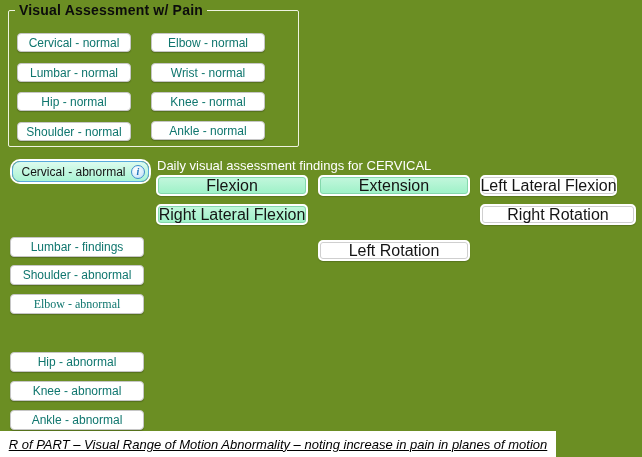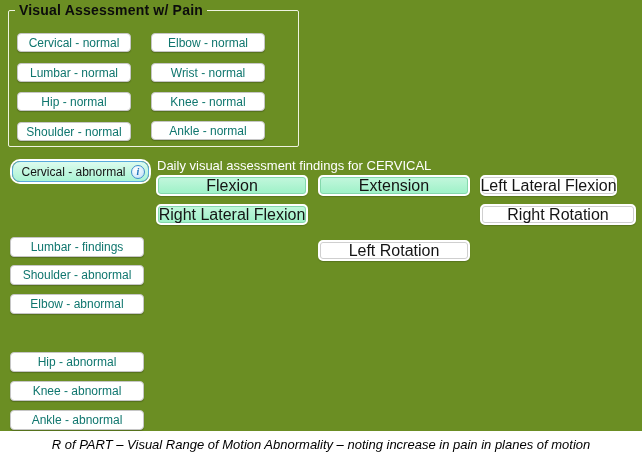--- a/index.html
+++ b/index.html
@@ -50,22 +50,22 @@
     position:absolute; height:21px; width:152px; box-sizing:border-box;
     border:2px solid #ffffff; border-radius:5px;
     display:flex; align-items:center; justify-content:center;
     font-size:16px; color:#141414; cursor:pointer; white-space:nowrap;
   }
   .finding.on  { background:linear-gradient(#c3f7dd,#9df1c7);
                  box-shadow:inset 0 0 0 1px #84d8ac, 0 1px 1px rgba(0,0,0,0.18); }
   .finding.off { background:#ffffff;
                  box-shadow:inset 0 0 0 1px #cfcfcf, 0 1px 1px rgba(0,0,0,0.18); }
   .caption-bar {
-    position:absolute; left:0; top:431px; width:642px; height:26px;
-    background:#ffffff; display:flex; align-items:center; justify-content:center;
+    position:absolute; left:0; top:431px; width:556px; height:26px;
+    background:#ffffff; display:flex; align-items:center; justify-content:center;text-decoration:underline;
   }
   .caption-text { font-style:italic; font-size:13px; color:#000000; white-space:nowrap; }
 </style>
 </head>
 <body>
 
 <div class="stage">
 
   <fieldset class="group">
     <legend>Visual Assessment w/ Pain</legend>
@@ -91,21 +91,21 @@
   <div class="finding on" style="left:156px;top:175px;width:152px;">Flexion</div>
   <div class="finding on" style="left:318px;top:175px;width:152px;">Extension</div>
   <div class="finding off" style="left:480px;top:175px;width:137px;">Left Lateral Flexion</div>
 
   <div class="finding on" style="left:156px;top:204px;width:152px;">Right Lateral Flexion</div>
   <div class="finding off" style="left:318px;top:204px;width:152px;margin-top:36px;">Left Rotation</div>
   <div class="finding off" style="left:480px;top:204px;width:156px;">Right Rotation</div>
 
   <div class="btn abn" style="left:10px;top:237px;">Lumbar - findings</div>
   <div class="btn abn" style="left:10px;top:265px;">Shoulder - abnormal</div>
-  <div class="btn abn" style="left:10px;top:294px;">Elbow - abnormal</div>
+  <div class="btn abn" style="left:10px;top:294px;font-family:Liberation Serif, serif;">Elbow - abnormal</div>
   <div class="btn abn" style="left:10px;top:352px;">Hip - abnormal</div>
   <div class="btn abn" style="left:10px;top:381px;">Knee - abnormal</div>
   <div class="btn abn" style="left:10px;top:410px;">Ankle - abnormal</div>
 
   <div class="caption-bar">
     <span class="caption-text">R of PART – Visual Range of Motion Abnormality – noting increase in pain in planes of motion</span>
   </div>
 
 </div>
 

